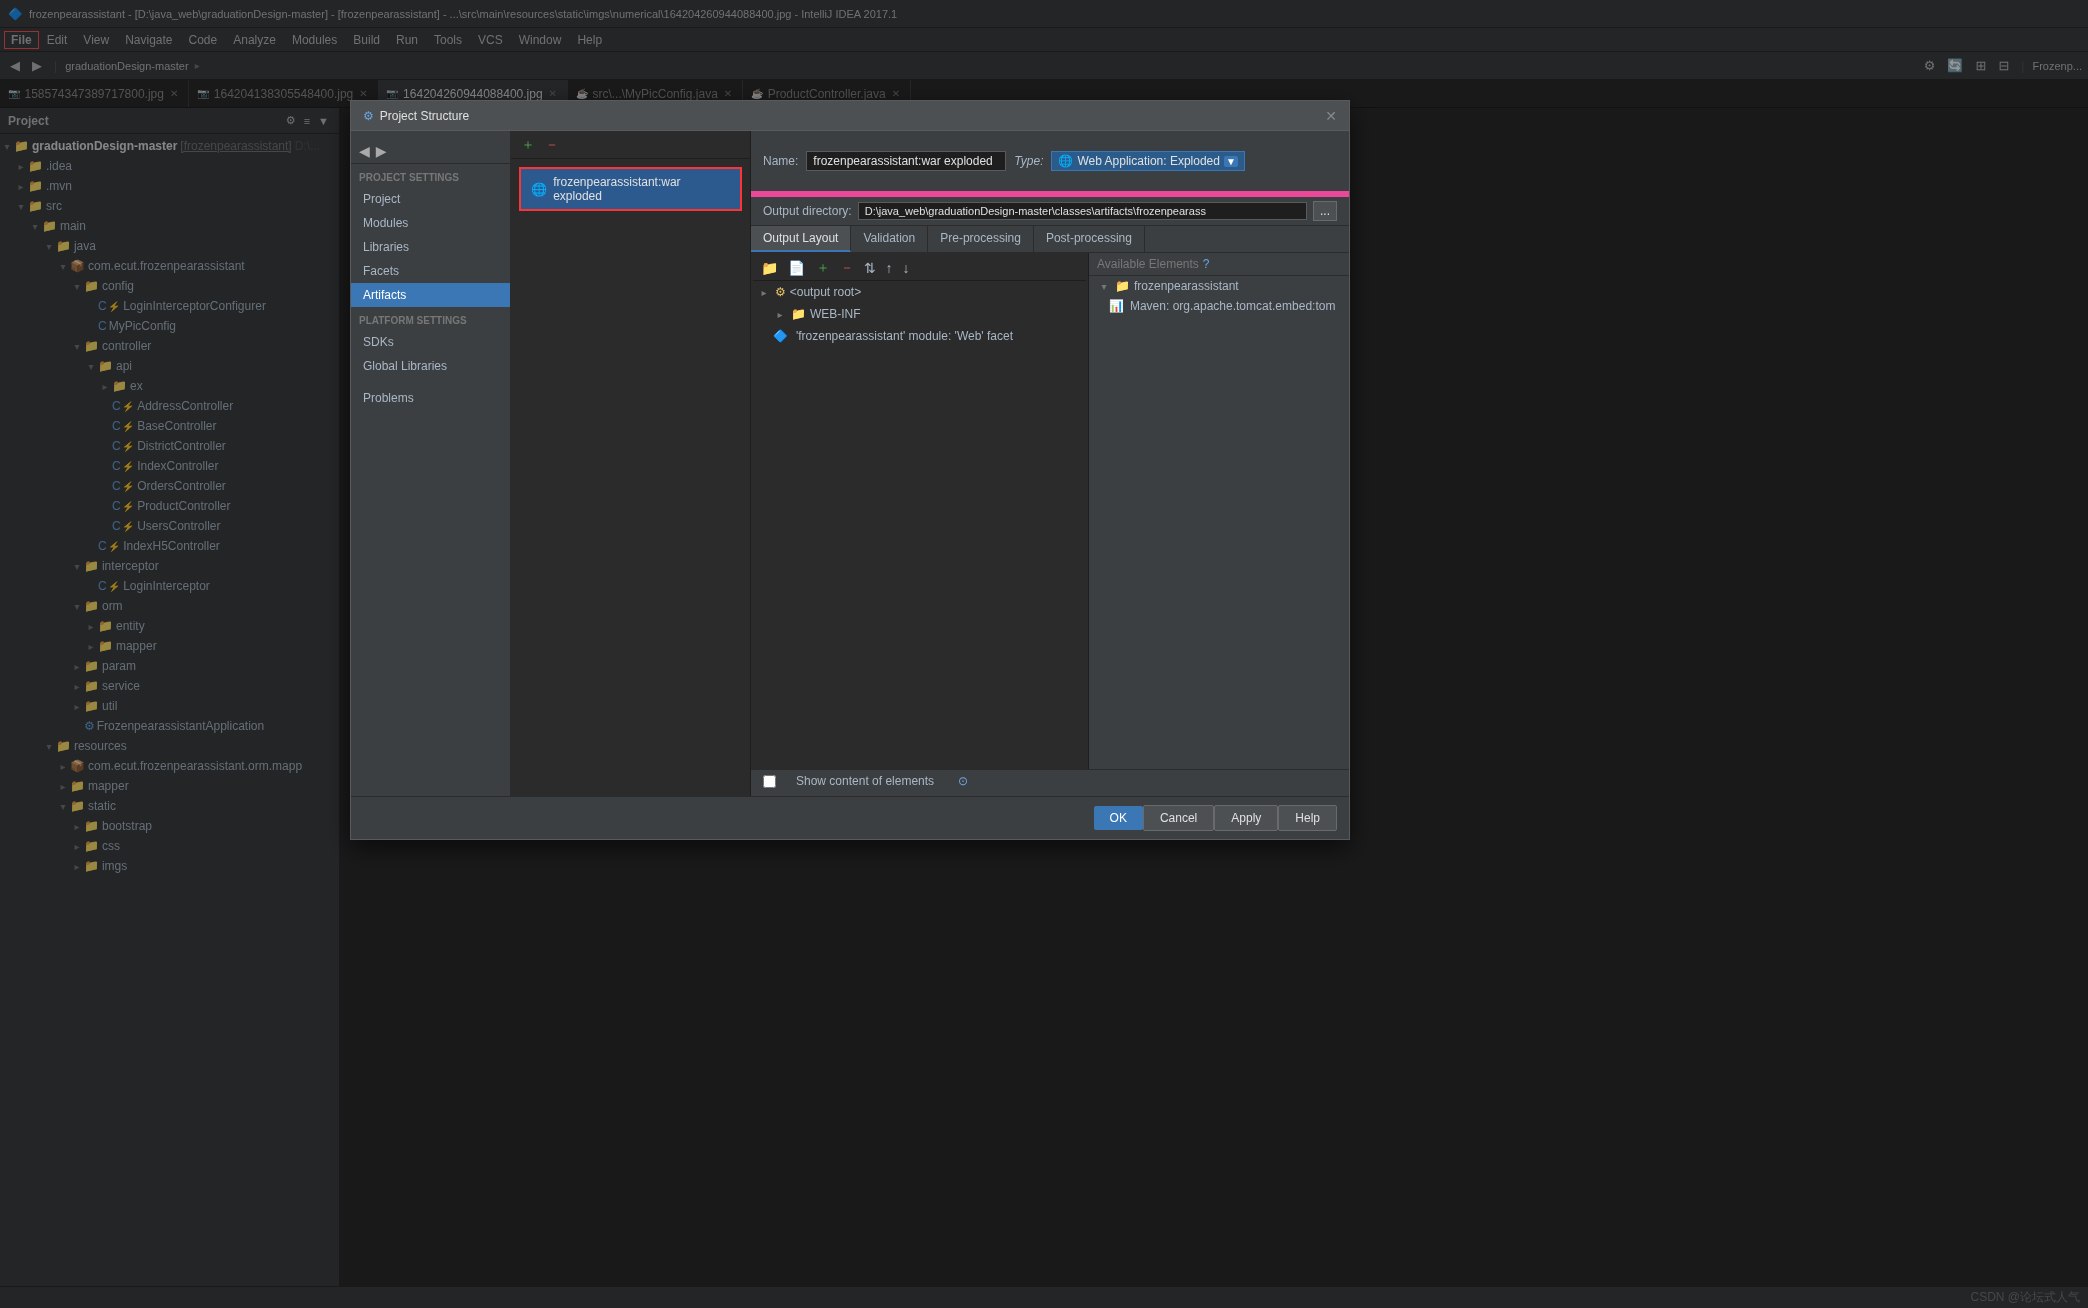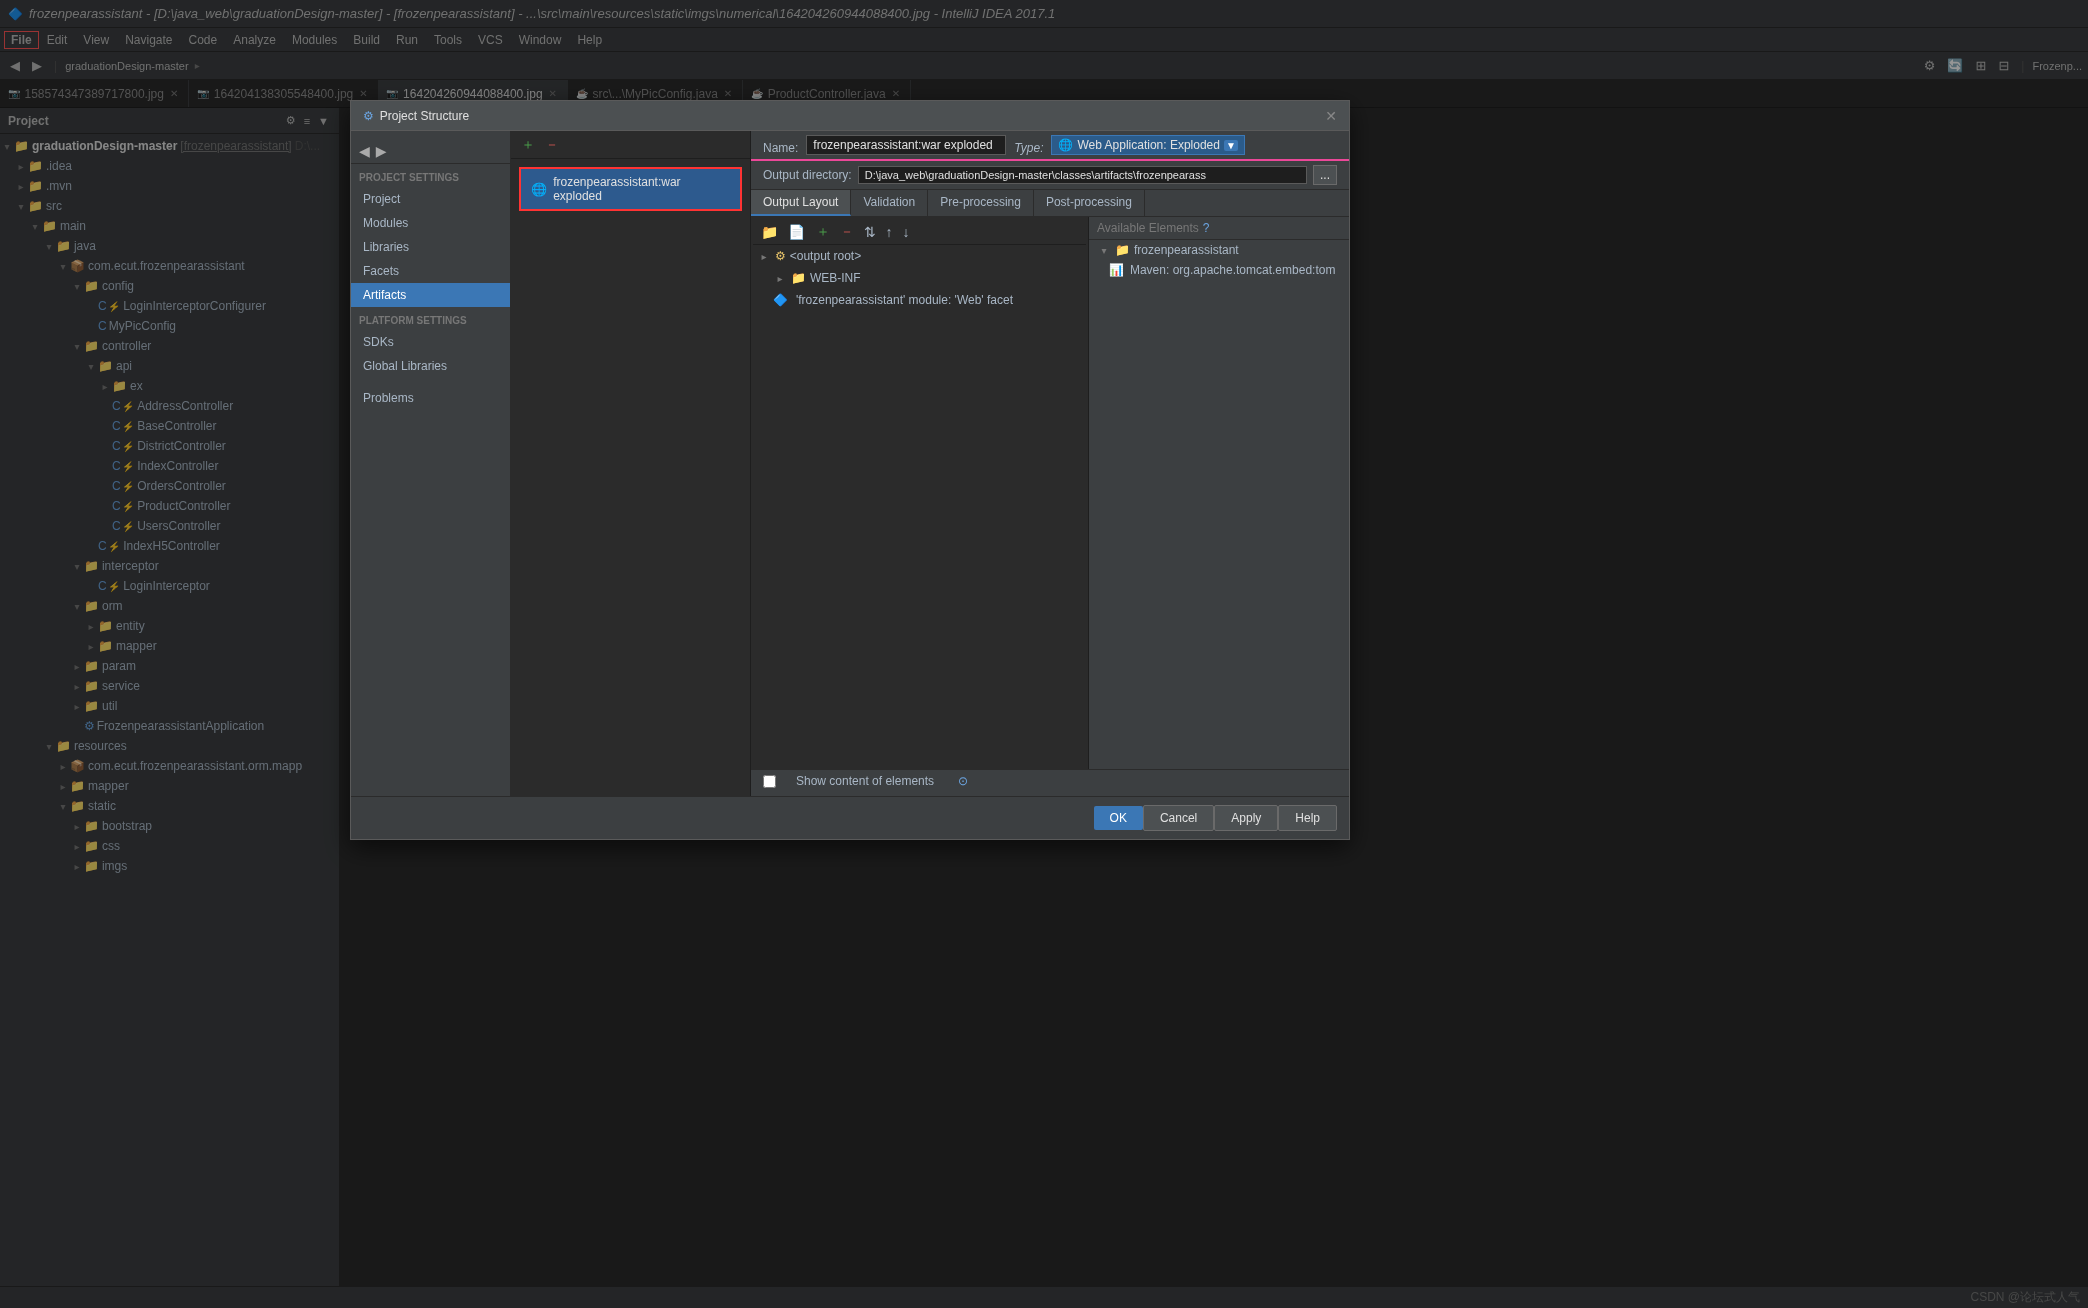--- a/index.html
+++ b/index.html
@@ -240,24 +240,24 @@
 
     
     .dialog-right {
       flex: 1;
       background: #3c3f41;
       display: flex;
       flex-direction: column;
       overflow: hidden;
     }
     .dialog-right-header {
-      padding: 4px 12px;
-      border-bottom: 2px solid #ec4899;
-      display: flex;
-      align-items: flex-end;
+      padding: 20px 12px;
+      border-bottom: 6px solid #ec4899;
+      display: flex;
+      align-items: center;
       gap: 8px;
       flex-wrap: wrap;
     }
     .field-label {
       color: #a9b7c6;
       font-size: 12px;
     }
     .name-input {
       background: #1e1e1e;
       border: 1px solid #5a5a5a;
@@ -443,21 +443,21 @@
     .project-header-label {
       font-weight: bold;
       color: #bbbbbb;
     }
   </style>
 </head>
 <body>
 
 <div id="titlebar">
   <span style="margin-right:6px; color:#6ba4e0;">🔷</span>
-  <span style="font-size:13px; color:#bbbbbb;font-style:italic;">frozenpearassistant - [D:\java_web\graduationDesign-master] - [frozenpearassistant] - ...\src\main\resources\static\imgs\numerical\164204260944088400.jpg - IntelliJ IDEA 2017.1</span>
+  <span style="font-size:11px; color:#bbbbbb;">frozenpearassistant - [D:\java_web\graduationDesign-master] - [frozenpearassistant] - ...\src\main\resources\static\imgs\numerical\164204260944088400.jpg - IntelliJ IDEA 2017.1</span>
 </div>
 
 <div id="menubar">
   <span class="menu-item file-menu">File</span>
   <span class="menu-item">Edit</span>
   <span class="menu-item">View</span>
   <span class="menu-item">Navigate</span>
   <span class="menu-item">Code</span>
   <span class="menu-item">Analyze</span>
   <span class="menu-item">Modules</span>

